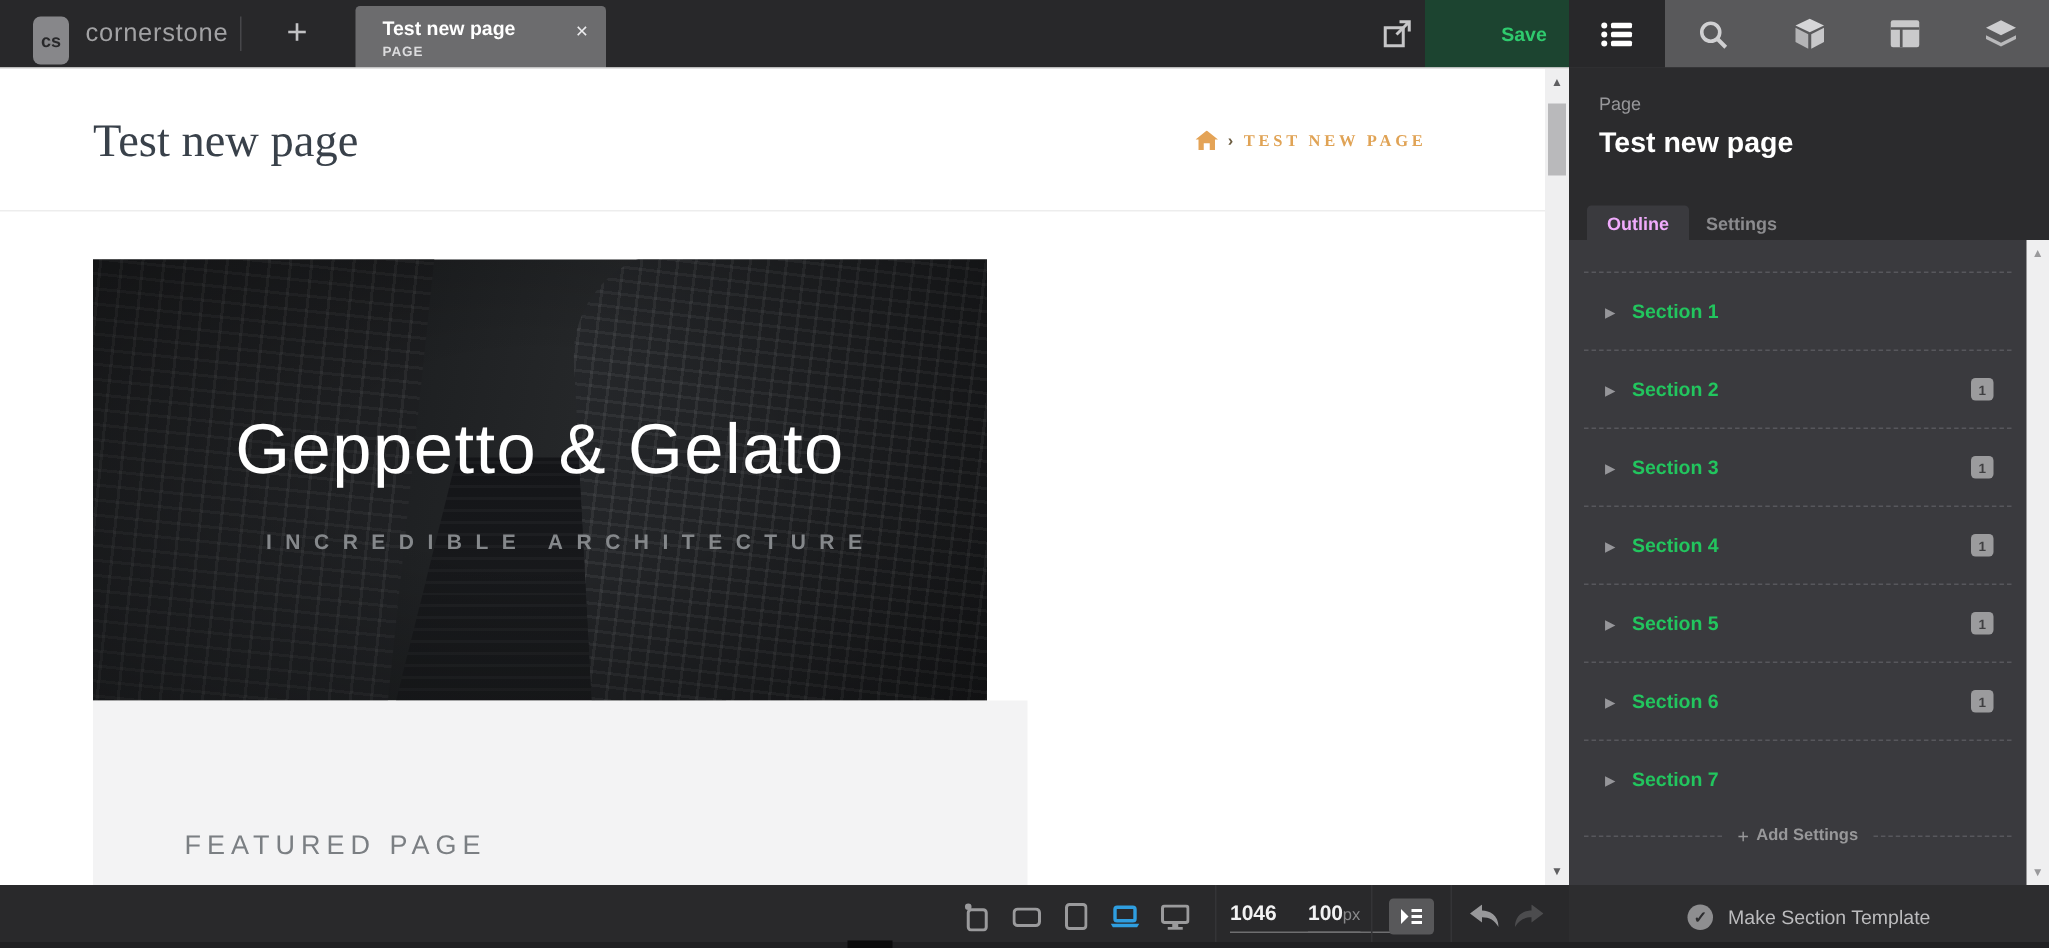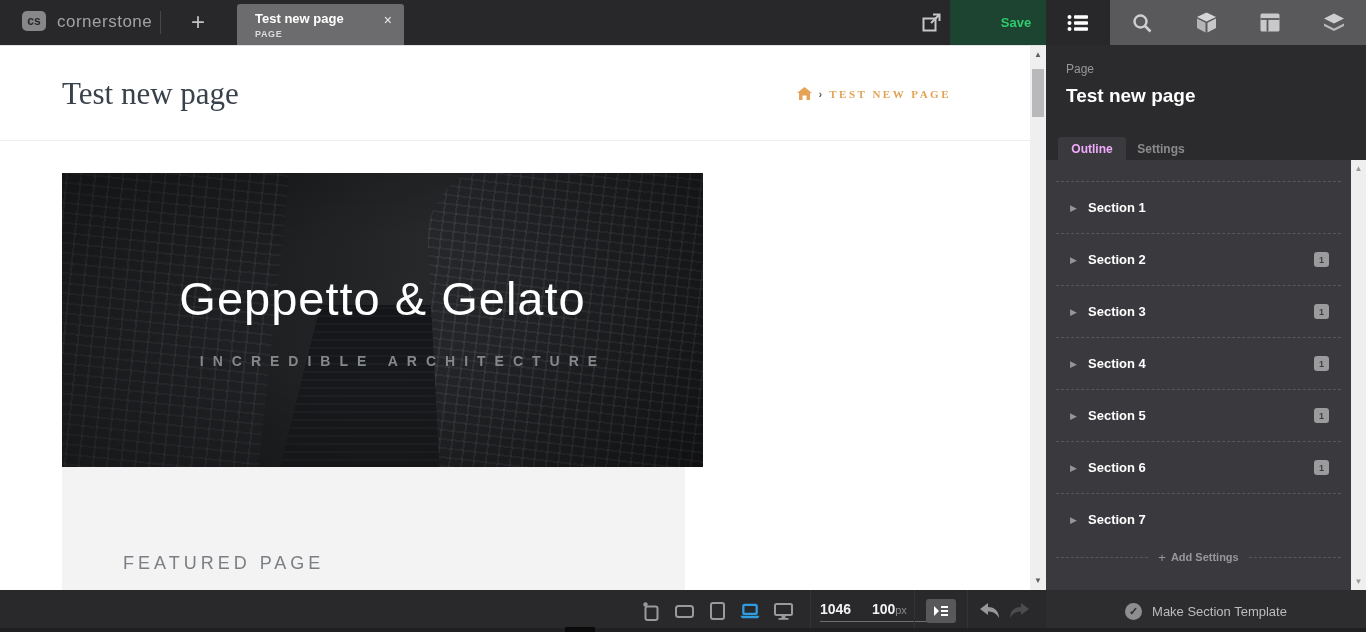--- a/index.html
+++ b/index.html
@@ -2,21 +2,21 @@
 <html><head>
 <meta charset="utf-8">
 <style>
   * { margin:0; padding:0; box-sizing:border-box; }
   html,body { width:1366px; height:632px; overflow:hidden; background:#28282a; }
   body { font-family:"Liberation Sans", sans-serif; }
   #app { position:relative; width:1366px; height:632px; background:#28282a; }
 
   
   .topbar { position:absolute; left:0; top:0; width:1046px; height:45px; background:#28282a; }
-  .logo-badge { position:absolute; left:22px; top:11px; width:24px; height:20px; background:#87878a; border-radius:5px; color:#28282a; font-weight:bold; font-size:12px; display:flex; align-items:center; justify-content:center; }
+  .logo-badge { position:absolute; left:22px; top:11px; width:24px; height:32px; background:#87878a; border-radius:5px; color:#28282a; font-weight:bold; font-size:12px; display:flex; align-items:center; justify-content:center; }
   .brand { position:absolute; left:57px; top:12px; font-size:17px; color:#a2a2a4; letter-spacing:0.5px; }
   .top-divider { position:absolute; left:160px; top:11px; width:1px; height:23px; background:#47474a; }
   .add-tab { position:absolute; left:183px; top:4px; width:30px; height:36px; color:#c2c2c4; font-size:24px; font-weight:300; display:flex; align-items:center; justify-content:center; cursor:pointer; }
   .doc-tab { position:absolute; left:237px; top:4px; width:167px; height:41px; background:#6c6c6e; border-radius:3px 3px 0 0; padding:7px 14px 0 18px; }
   .doc-tab .t-title { color:#fff; font-size:13px; font-weight:bold; }
   .doc-tab .t-type { color:#dcdcde; font-size:9px; font-weight:bold; letter-spacing:0.6px; margin-top:3px; }
   .doc-tab .t-close { position:absolute; right:12px; top:9px; color:#ececee; font-size:14px; line-height:14px; cursor:pointer; }
   .export-btn { position:absolute; left:912px; top:0; width:38px; height:45px; display:flex; align-items:center; justify-content:center; cursor:pointer; }
   .save-btn { position:absolute; left:950px; top:0; width:96px; height:45px; background:#1c4430; color:#2fcb6e; font-size:13px; font-weight:bold; display:flex; align-items:center; justify-content:center; cursor:pointer;padding-left:36px; }
 
@@ -26,21 +26,21 @@
   .icon-cell.active { background:#28282a; }
 
   
   .canvas { position:absolute; left:0; top:45px; width:1046px; height:545px; background:#ffffff; border-top:1px solid #e3e3e3; overflow:hidden; }
   .page-header { position:absolute; left:0; top:0; width:1030px; height:95px; background:#fff; border-bottom:1px solid #ededed; }
   .page-title { position:absolute; left:62px; top:30px; font-family:"Liberation Serif", serif; font-size:31px; color:#39414a; }
   .breadcrumb { position:absolute; right:79px; top:41px; display:flex; align-items:center; gap:7px; }
   .crumb-sep { color:#6b5b3f; font-size:11px; font-weight:bold; }
   .crumb-current { font-family:"Liberation Serif", serif; font-size:11px; font-weight:bold; letter-spacing:2.5px; color:#e0a355; }
 
-  .hero { position:absolute; left:62px; top:127px; width:641px; height:294px; background:linear-gradient(100deg,#17181a 0%,#1e2022 35%,#26282a 55%,#1a1b1d 78%,#0e0f10 100%); overflow:hidden;padding-left:23px; }
+  .hero { position:absolute; left:62px; top:127px; width:596px; height:294px; background:linear-gradient(100deg,#17181a 0%,#1e2022 35%,#26282a 55%,#1a1b1d 78%,#0e0f10 100%); overflow:hidden;padding-left:23px; }
   .hero .b1 { position:absolute; left:-40px; top:-30px; width:250px; height:380px; transform:rotate(6deg);
     background:repeating-linear-gradient(90deg, rgba(255,255,255,0.05) 0 2px, transparent 2px 14px),
                repeating-linear-gradient(0deg, rgba(255,255,255,0.04) 0 2px, transparent 2px 10px),
                linear-gradient(#1b1c1e,#232528); }
   .hero .b2 { position:absolute; right:-30px; top:-10px; width:300px; height:360px; border-top-left-radius:70px; transform:rotate(-3deg);
     background:repeating-linear-gradient(100deg, rgba(255,255,255,0.06) 0 2px, transparent 2px 12px),
                repeating-linear-gradient(10deg, rgba(255,255,255,0.05) 0 2px, transparent 2px 9px),
                linear-gradient(110deg,#26282b,#17181a); }
   .hero .b3 { position:absolute; left:36%; top:45%; width:220px; height:220px; transform:skewX(-14deg);
     background:repeating-linear-gradient(0deg, rgba(255,255,255,0.03) 0 2px, transparent 2px 8px), linear-gradient(#141518,#1d1f21); }
@@ -63,21 +63,21 @@
   .sb-tabs { position:absolute; left:0; top:92px; width:320px; height:23px; }
   .sb-tab { position:absolute; height:23px; font-size:12px; font-weight:bold; display:flex; align-items:center; justify-content:center; cursor:pointer; }
   .sb-tab.outline { left:12px; width:68px; background:#3a3a3e; border-radius:3px 3px 0 0; color:#f0abfc; }
   .sb-tab.settings { left:84px; width:62px; color:#8b8b8e; }
 
   .outline-area { position:absolute; left:0; top:115px; width:320px; height:430px; background:#3a3a3e; }
   .outline-list { position:absolute; left:0; top:0; right:15px; padding-top:21px; }
   .sep { border-top:1px dashed #57575c; margin:0 10px; height:0; }
   .srow { height:51px; display:flex; align-items:center; padding:0 22px 0 24px; cursor:pointer; }
   .caret { color:#96969a; font-size:9px; width:14px; }
-  .slabel { color:#ffffff; font-size:13px; font-weight:bold; margin-left:4px; flex:1; }
+  .slabel { color:#22c55e; font-size:13px; font-weight:bold; margin-left:4px; flex:1; }
   .sbadge { width:15px; height:15px; background:#9b9b9d; border-radius:3px; color:#3f3f41; font-size:9px; font-weight:bold; display:flex; align-items:center; justify-content:center; }
   .add-row { height:24px; display:flex; align-items:center; padding:0 10px; }
   .add-row .dash { flex:1; border-top:1px dashed #57575c; }
   .add-label { color:#98989a; font-size:11px; font-weight:bold; padding:0 10px; display:flex; align-items:center; gap:5px; cursor:pointer; }
   .add-label .plus { font-size:13px; font-weight:400; }
 
   .sb-scrollbar { position:absolute; right:0; top:0; width:15px; height:430px; background:#efeff0; }
   .sb-scrollbar .arr-up { position:absolute; top:4px; left:0; right:0; text-align:center; color:#9a9a9c; font-size:8px; }
   .sb-scrollbar .arr-down { position:absolute; bottom:4px; left:0; right:0; text-align:center; color:#9a9a9c; font-size:8px; }
 

